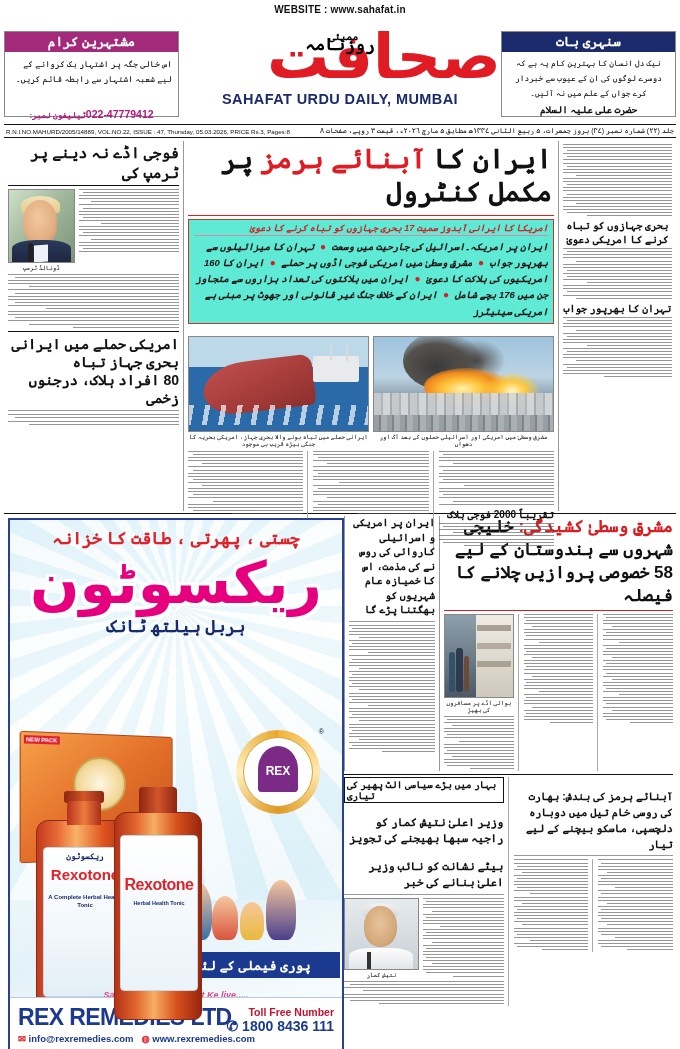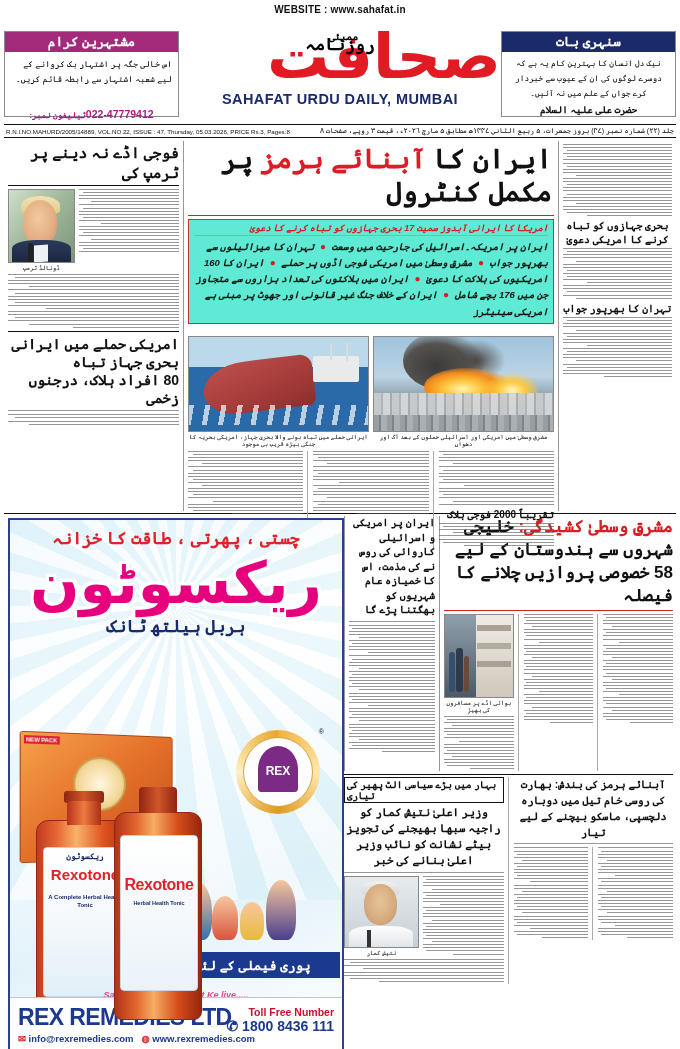--- a/index.html
+++ b/index.html
@@ -227,21 +227,21 @@
   .ph-shop .shelf3{ position:absolute; right:2%; top:56%; width:50%; height:8%; background:#a9a194; }
   .ph-shop .p1{ position:absolute; left:6%; bottom:6%; width:9%; height:48%; background:#34506b; border-radius:3px;}
   .ph-shop .p2{ position:absolute; left:17%; bottom:6%; width:9%; height:54%; background:#2d3b4d; border-radius:3px;}
   .ph-shop .p3{ position:absolute; left:28%; bottom:6%; width:8%; height:44%; background:#6b4a3a; border-radius:3px;}
 
   .head2{
     font-size:16px; font-weight:bold; line-height:1.25; text-align:right;
   }
   .head2 .hi{ color:#d81e23; }
   .head3{
-    font-size:12.5px; font-weight:bold; line-height:1.3; text-align:center; color:#111;
+    font-size:12.5px; font-weight:bold; line-height:1.3; text-align:right; color:#111;margin-top:12px;
   }
   .head4{
     font-size:10px; font-weight:bold; line-height:1.35; text-align:right; color:#111;
   }
   .kicker{
     font-size:9.5px; font-weight:bold; color:#111; text-align:left;
     border:1px solid #111; padding:1px 2px; margin-bottom:2px;
   }
 
   

